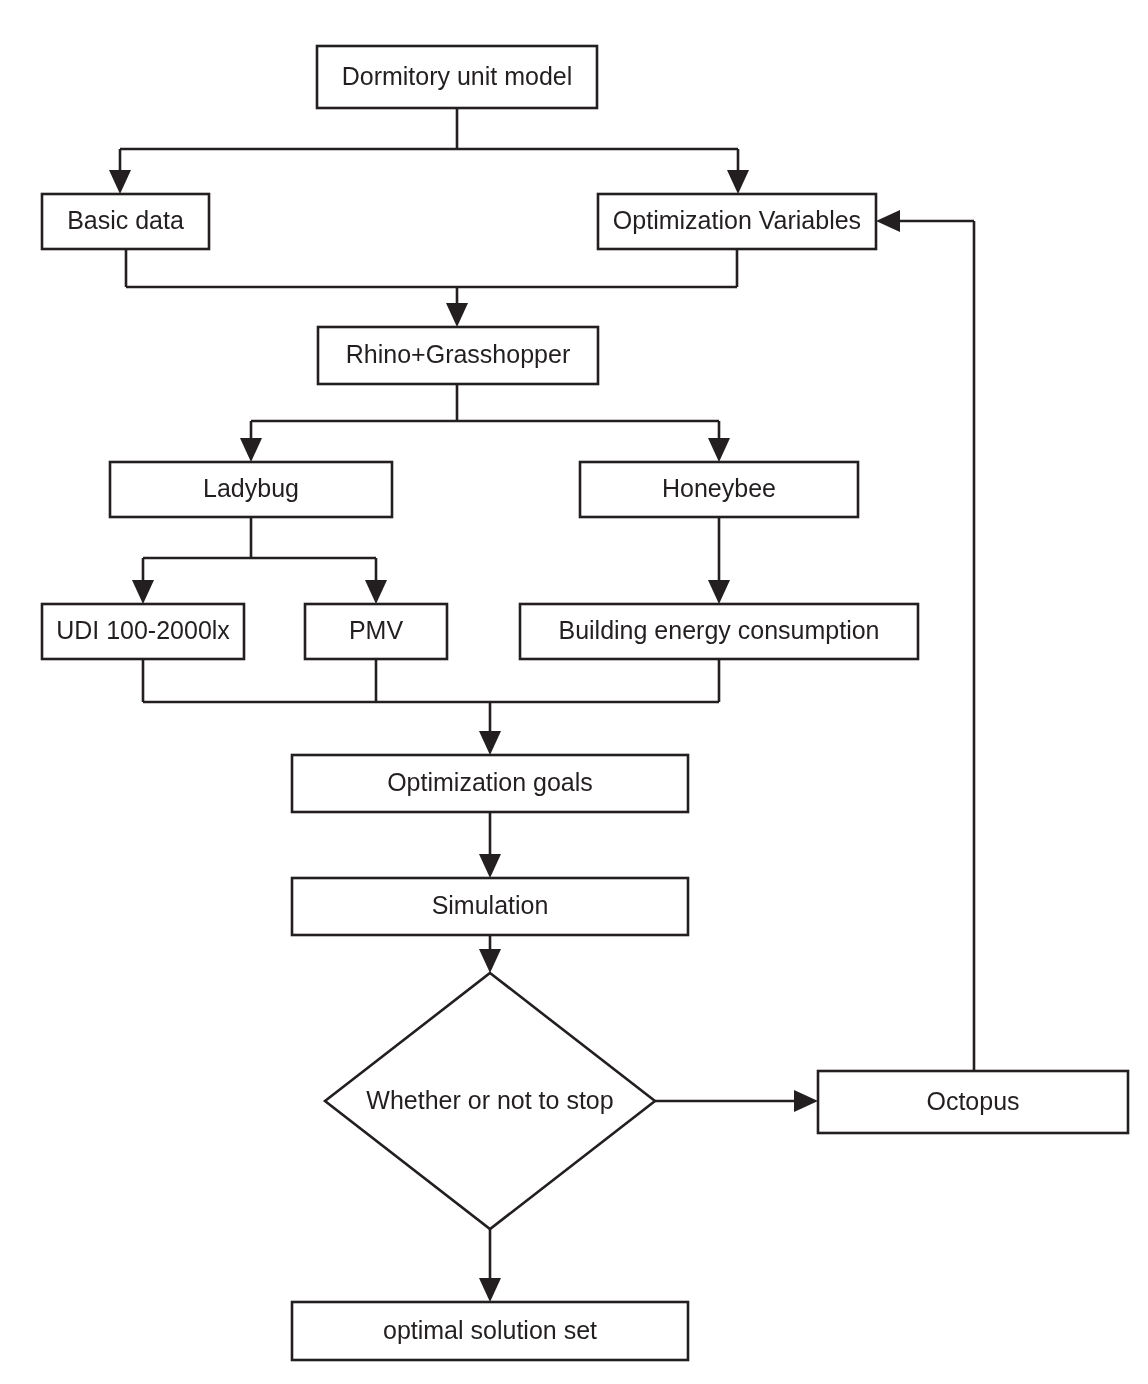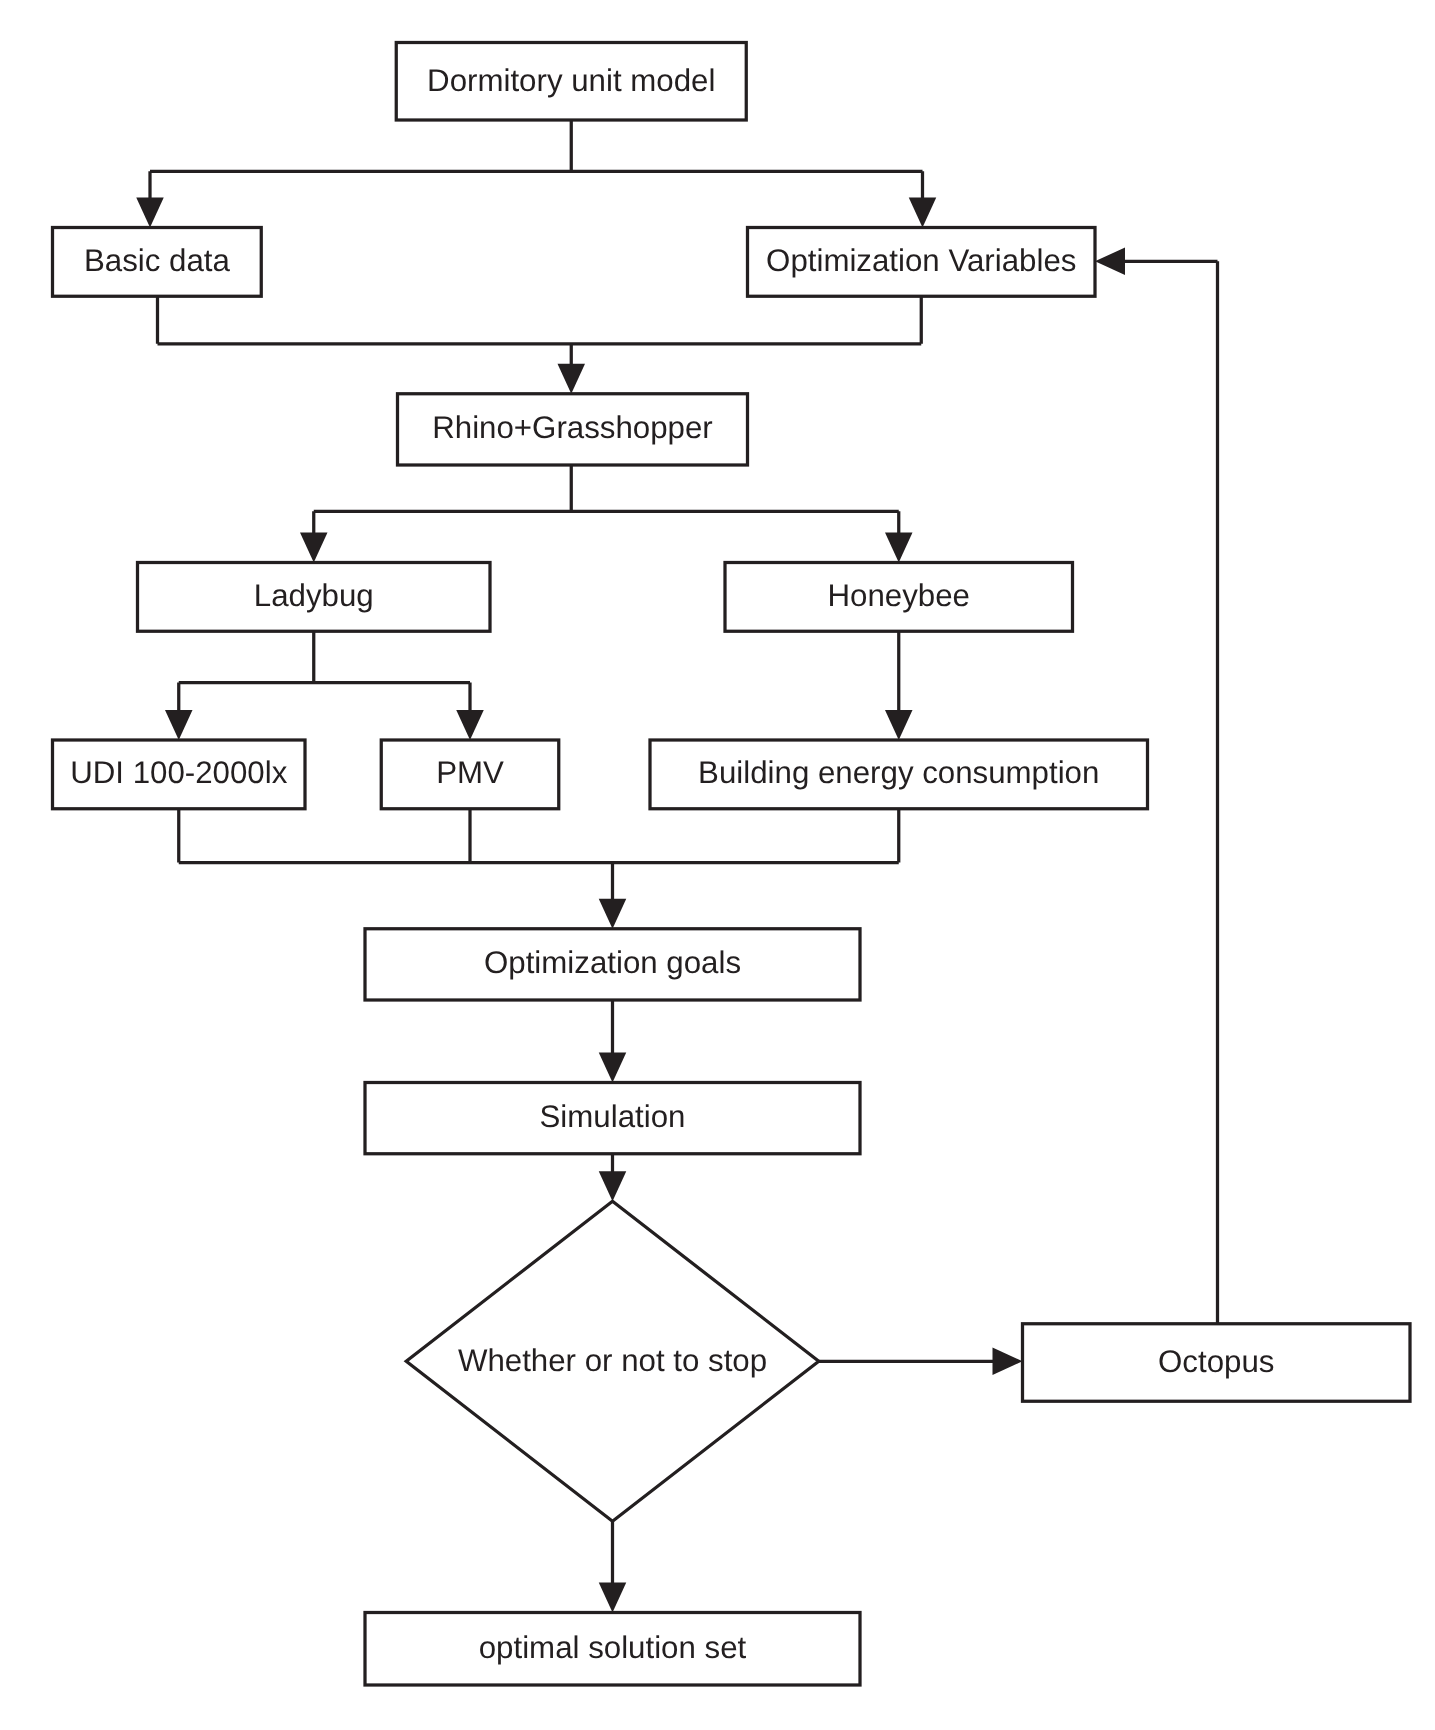--- a/index.html
+++ b/index.html
@@ -11,20 +11,21 @@
     width: 1148px;
     height: 1384px;
     font-family: "Liberation Sans", sans-serif;
     color: #231f20;
     overflow: hidden;
   }
   #flowchart-root {
     position: relative;
     width: 1148px;
     height: 1236px;
+    margin-top: 12px;
   }
   svg.flow-canvas {
     position: absolute;
     left: 0;
     top: 0;
     width: 1148px;
     height: 1384px;
     display: block;
   }
   .node-box {

